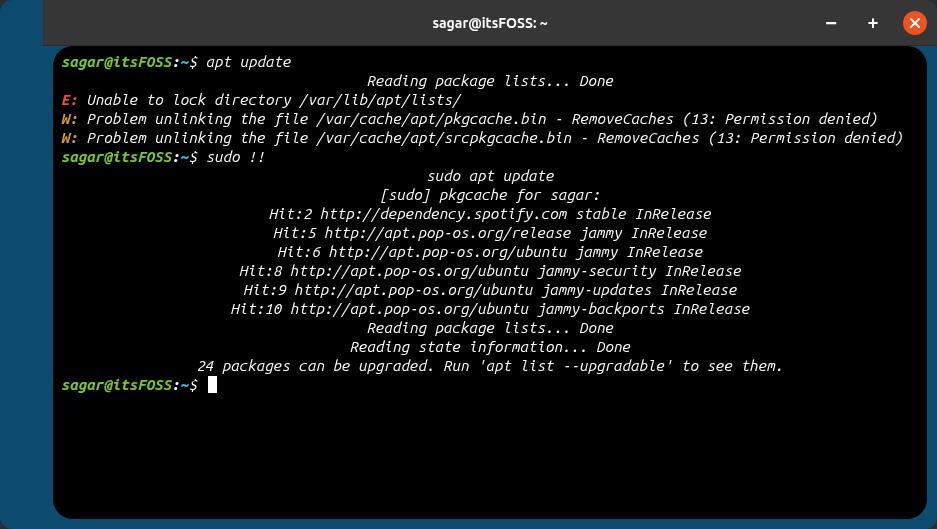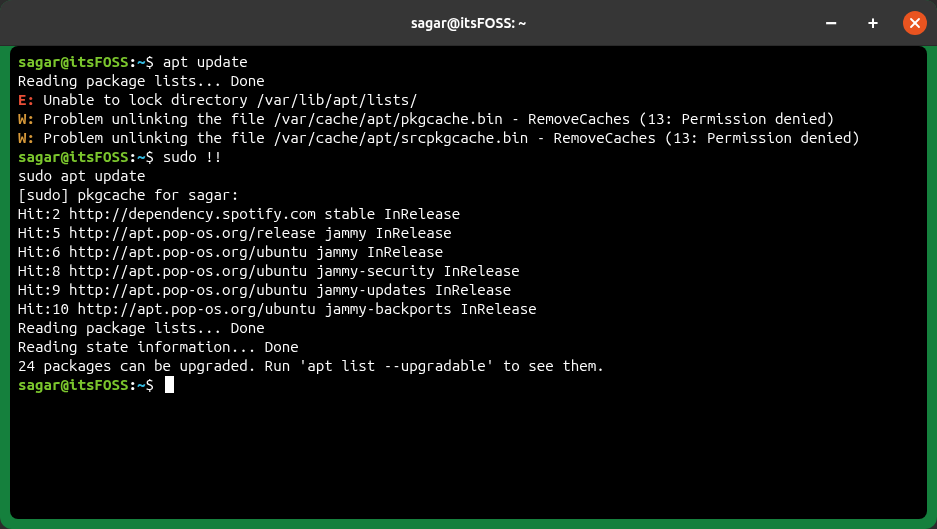--- a/index.html
+++ b/index.html
@@ -6,25 +6,26 @@
     body {
       font-family: "Ubuntu Mono", "DejaVu Sans Mono", "Courier New", monospace;
       background: #2c2c2c;
       width: 937px;
       height: 529px;
       overflow: hidden;
     }
     .window {
       width: 937px;
       height: 529px;
-      background: #15803d;
+      background: #0c4a6e;
       border-radius: 12px;
       overflow: hidden;
       display: flex;
       flex-direction: column;
+      padding-left: 43px;
     }
     .titlebar {
       height: 46px;
       background: #363636;
       display: flex;
       align-items: center;
       justify-content: center;
       position: relative;
       border-bottom: 1px solid #2a2a2a;
     }
@@ -59,38 +60,39 @@
       background: #e95420;
       border-radius: 50%;
       width: 24px;
       height: 24px;
     }
     .ctrl-close svg { width: 12px; height: 12px; }
     .terminal {
       flex: 1;
       background: #000000;
       margin: 0 10px 10px 10px;
-      border-radius: 8px;
+      border-radius: 20px;
       padding: 6px 8px;
       font-size: 15.2px;
       line-height: 19px;
       color: #ffffff;
       overflow: hidden;
       font-family: "Ubuntu Mono", "DejaVu Sans Mono", "Courier New", monospace;
       letter-spacing: 0;
+      font-style: italic;
     }
     .line { white-space: pre; }
     .prompt-user { color: #7bc62d; font-weight: bold; }
     .prompt-colon { color: #ffffff; font-weight: bold; }
     .prompt-path { color: #33b9e0; font-weight: bold; }
     .prompt-dollar { color: #ffffff; }
     .err { color: #e94f37; font-weight: bold; }
     .warn { color: #d89a3a; font-weight: bold; }
     .cmd { color: #ffffff; }
-    .txt { color: #ffffff; }
+    .txt { color: #ffffff; text-align: center; }
     .cursor {
       display: inline-block;
       width: 9px;
       height: 17px;
       background: #ffffff;
       vertical-align: text-bottom;
       margin-left: 2px;
     }
   </style>
 </head>

